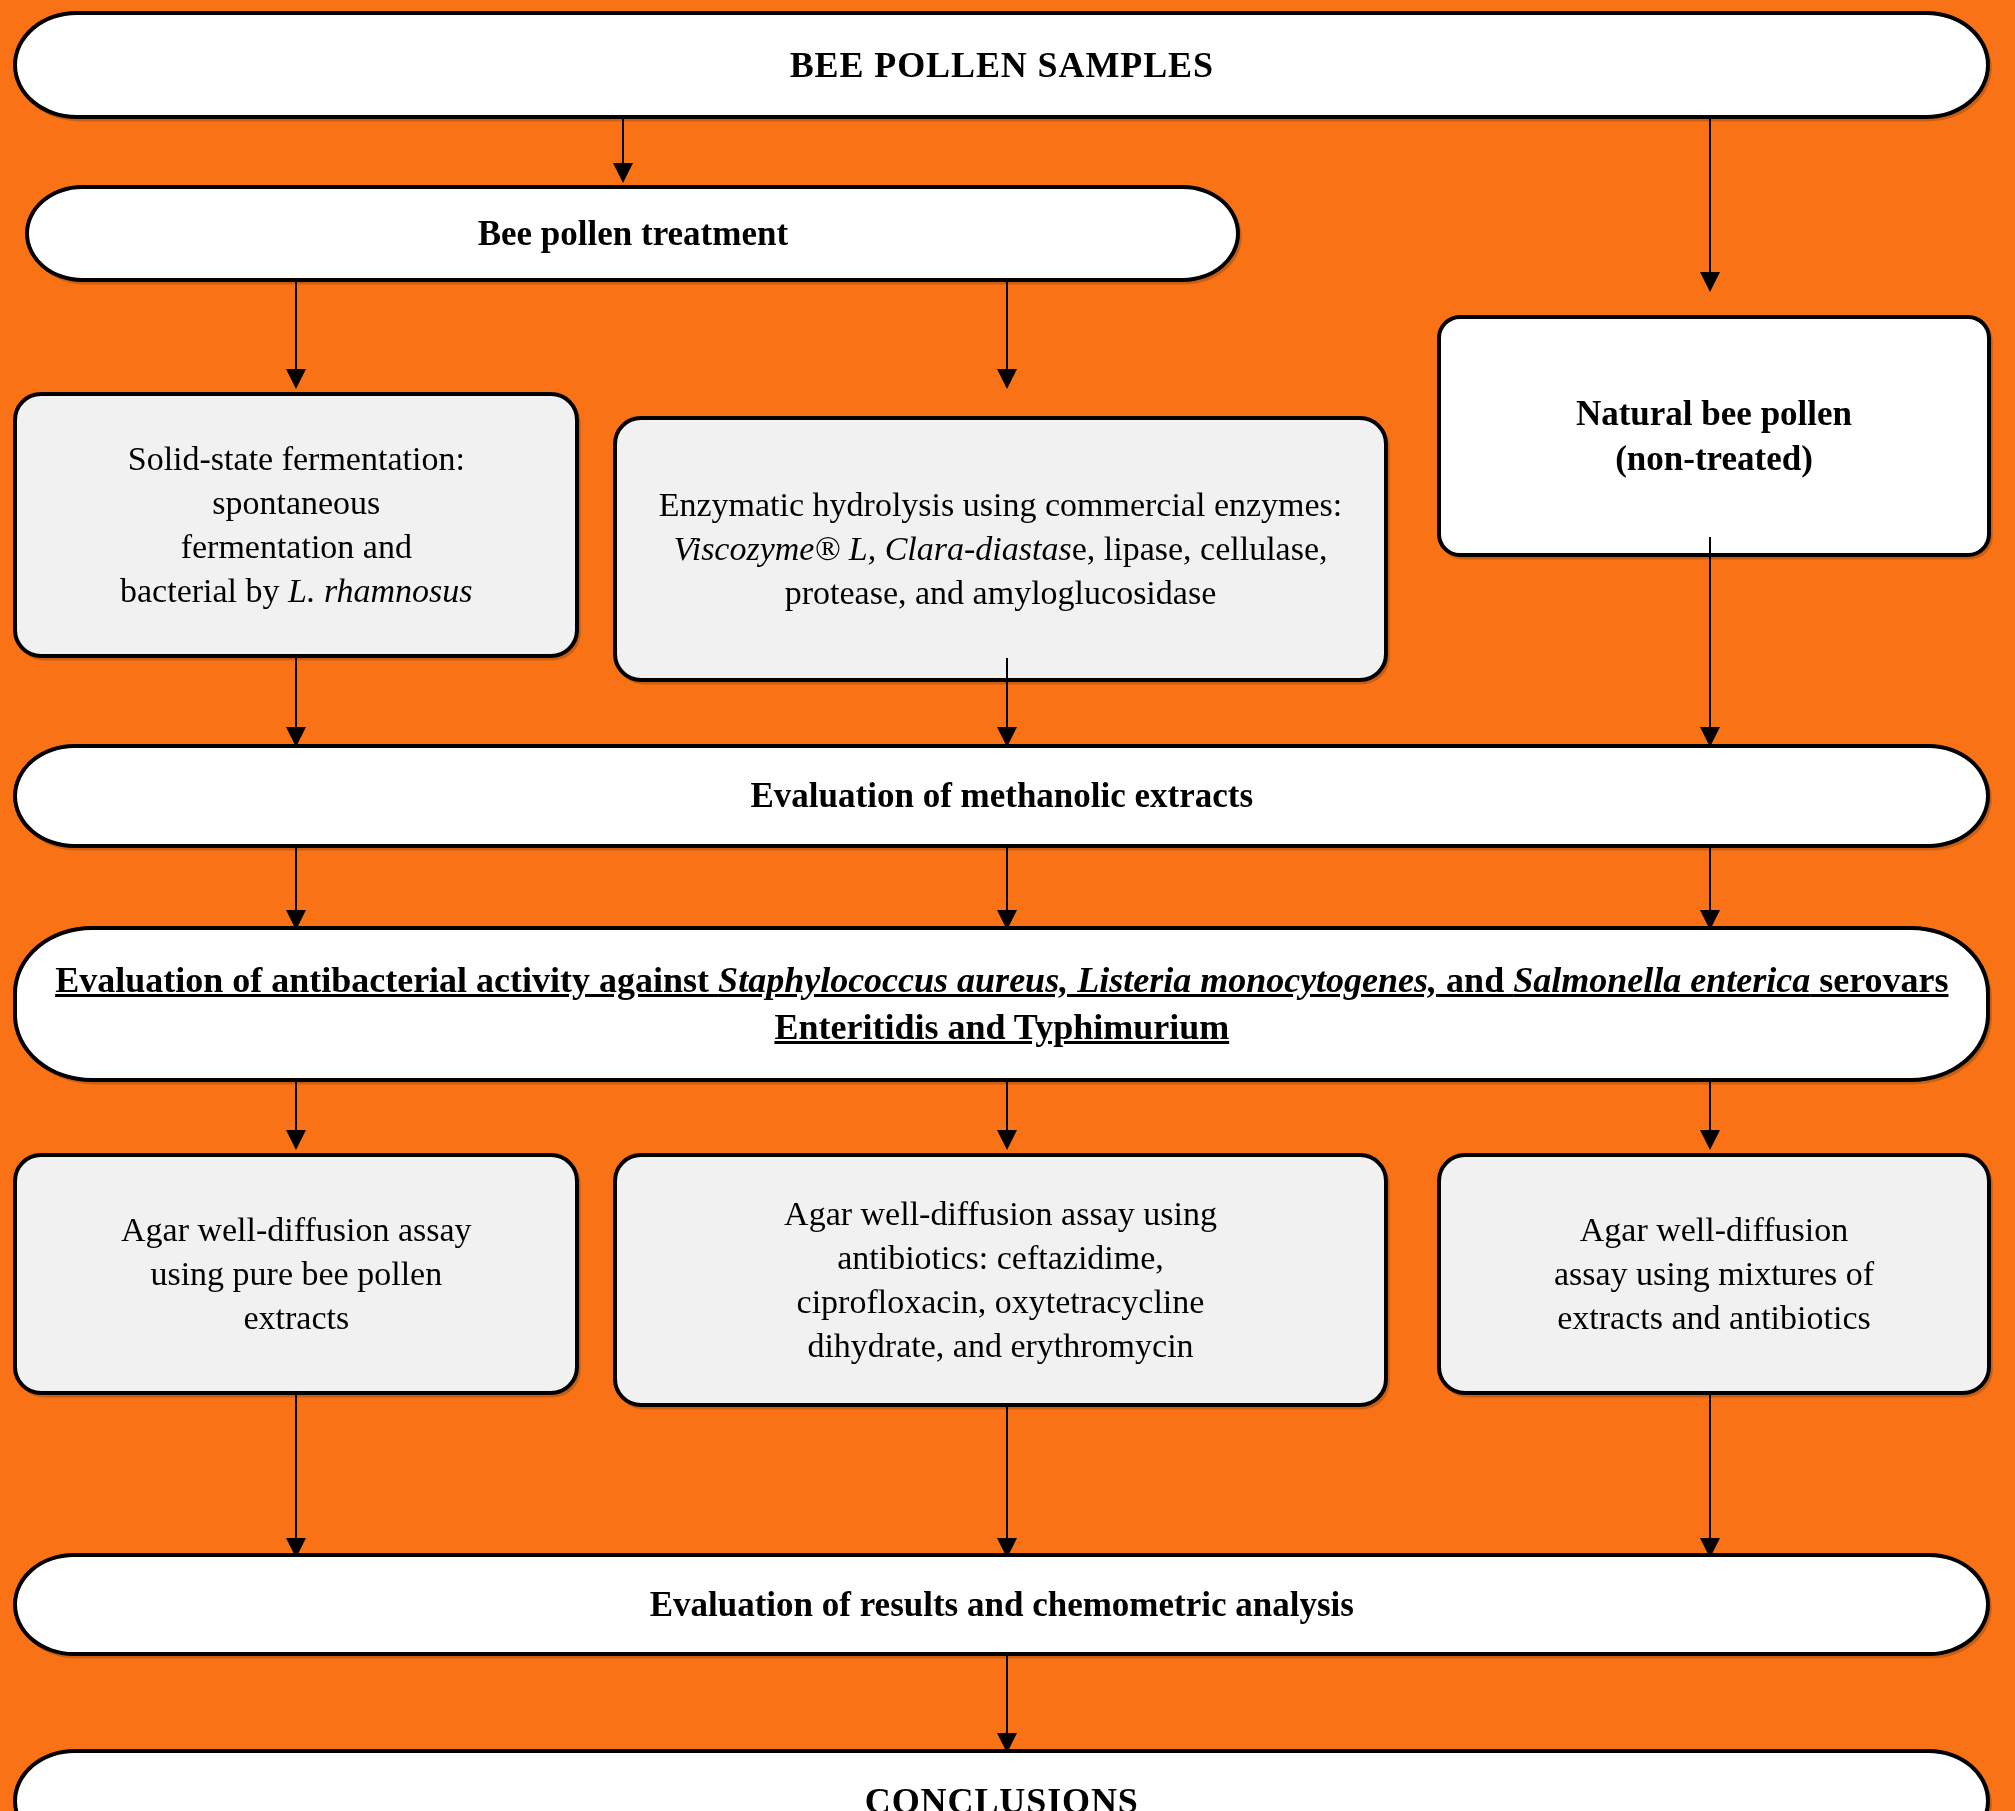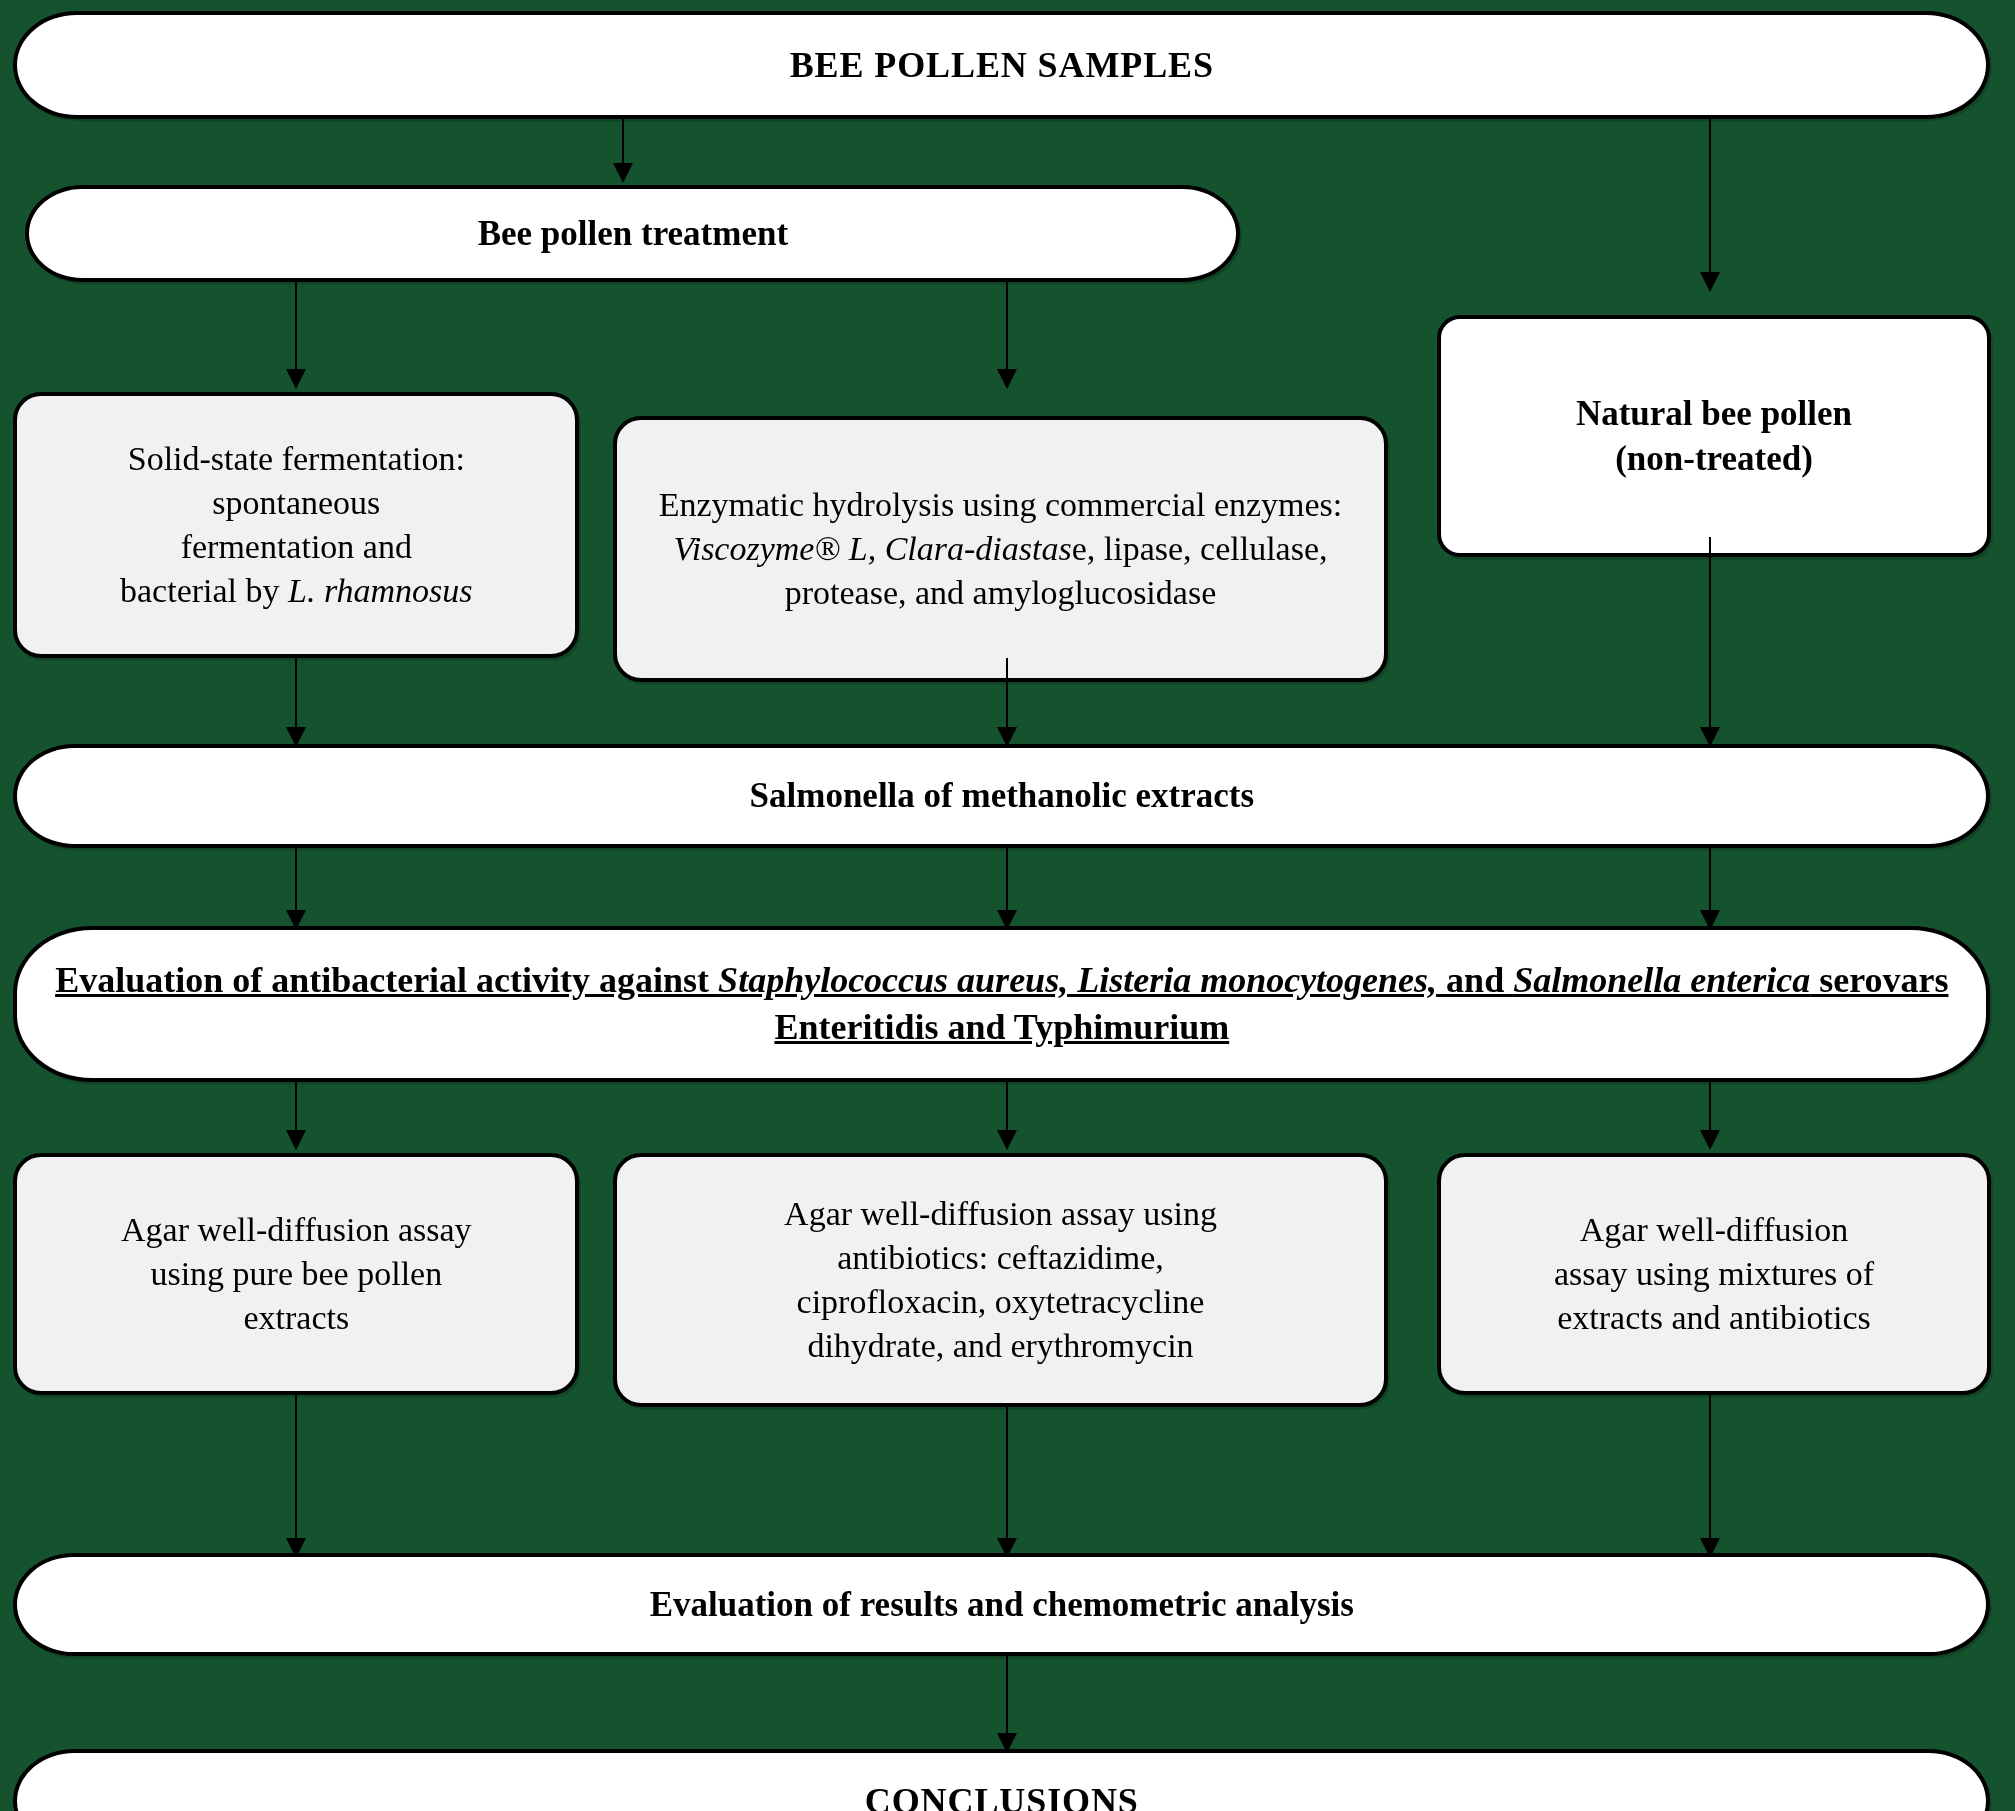--- a/index.html
+++ b/index.html
@@ -5,21 +5,21 @@
 <style>
   html, body {
     margin: 0;
     padding: 0;
     background: #ffffff;
   }
   #canvas {
     position: relative;
     width: 2015px;
     height: 1812px;
-    background: #14532d;
+    background: #f97316;
     font-family: "Liberation Serif", "DejaVu Serif", serif;
     overflow: hidden;
   }
   .node {
     position: absolute;
     box-sizing: border-box;
     border: 4.2px solid #000000;
     display: flex;
     align-items: center;
     justify-content: center;
@@ -118,21 +118,21 @@
   <div class="line" style="left:295px; top:658px; height:71px;"></div>
   <div class="arrow" style="left:286px; top:727px;"></div>
 
   <div class="line" style="left:1006px; top:658px; height:71px;"></div>
   <div class="arrow" style="left:997px; top:727px;"></div>
 
   <div class="line" style="left:1709px; top:537px; height:193px;"></div>
   <div class="arrow" style="left:1700px; top:727px;"></div>
 
   <div class="node bar white" style="left:13.3px; top:744px; width:1977px; height:104px;">
-    <span class="txt bold fs-head">Salmonella of methanolic extracts</span>
+    <span class="txt bold fs-head">Evaluation of methanolic extracts</span>
   </div>
 
   <div class="line" style="left:295px; top:848px; height:64px;"></div>
   <div class="arrow" style="left:286px; top:910px;"></div>
 
   <div class="line" style="left:1006px; top:848px; height:64px;"></div>
   <div class="arrow" style="left:997px; top:910px;"></div>
 
   <div class="line" style="left:1709px; top:848px; height:64px;"></div>
   <div class="arrow" style="left:1700px; top:910px;"></div>

